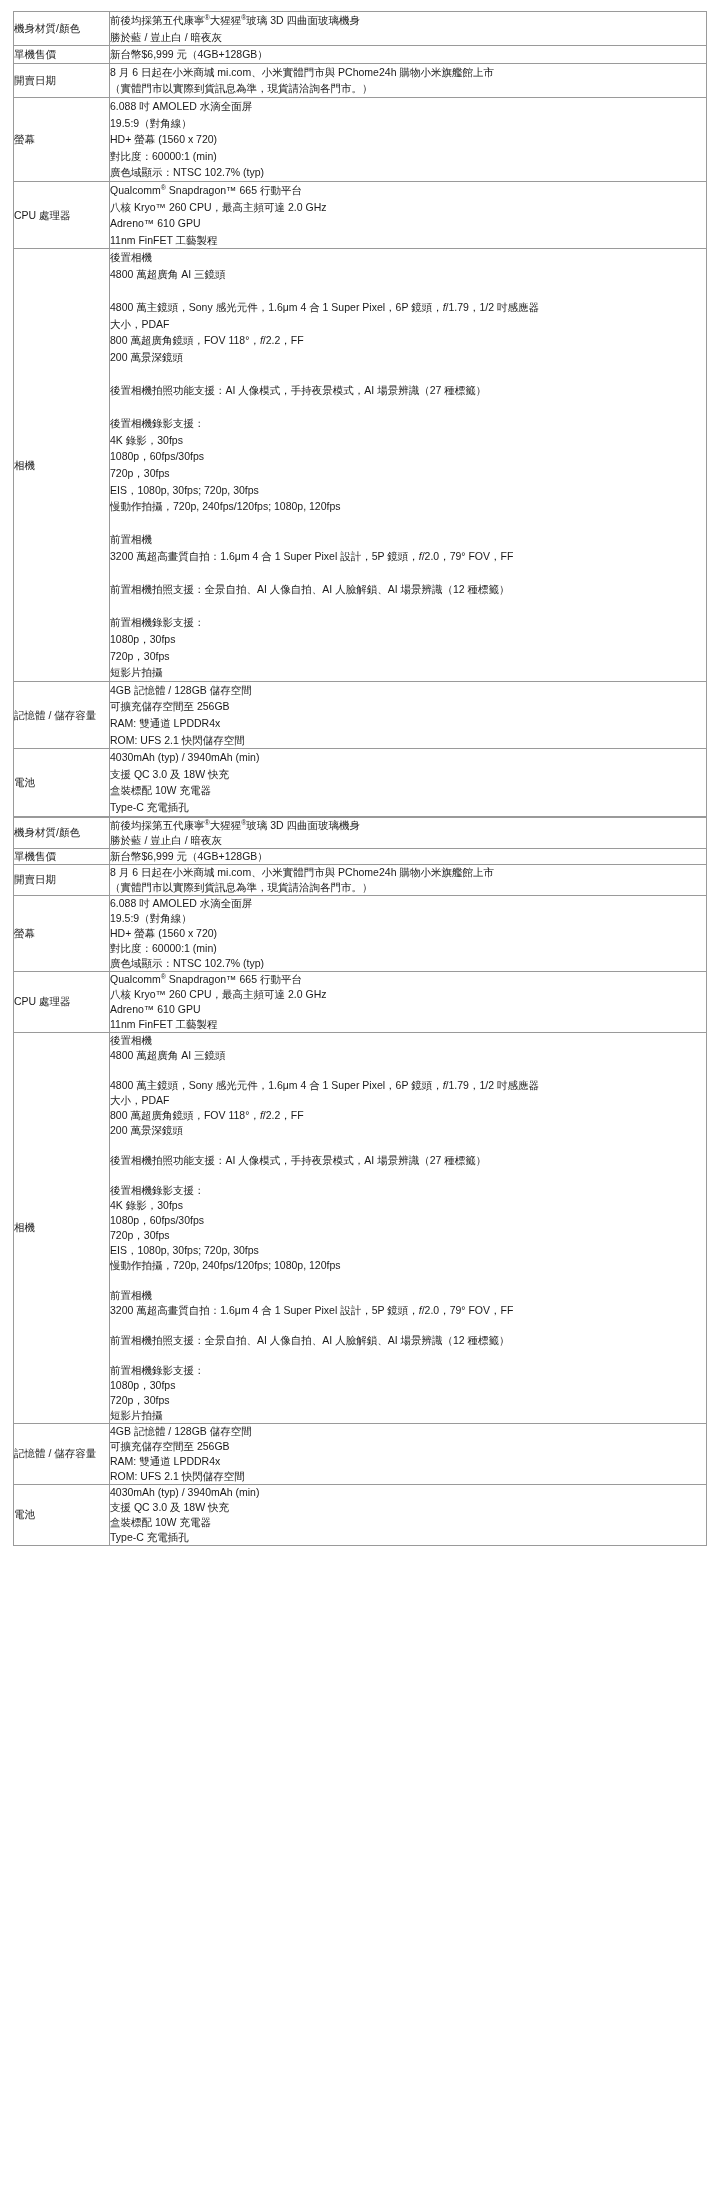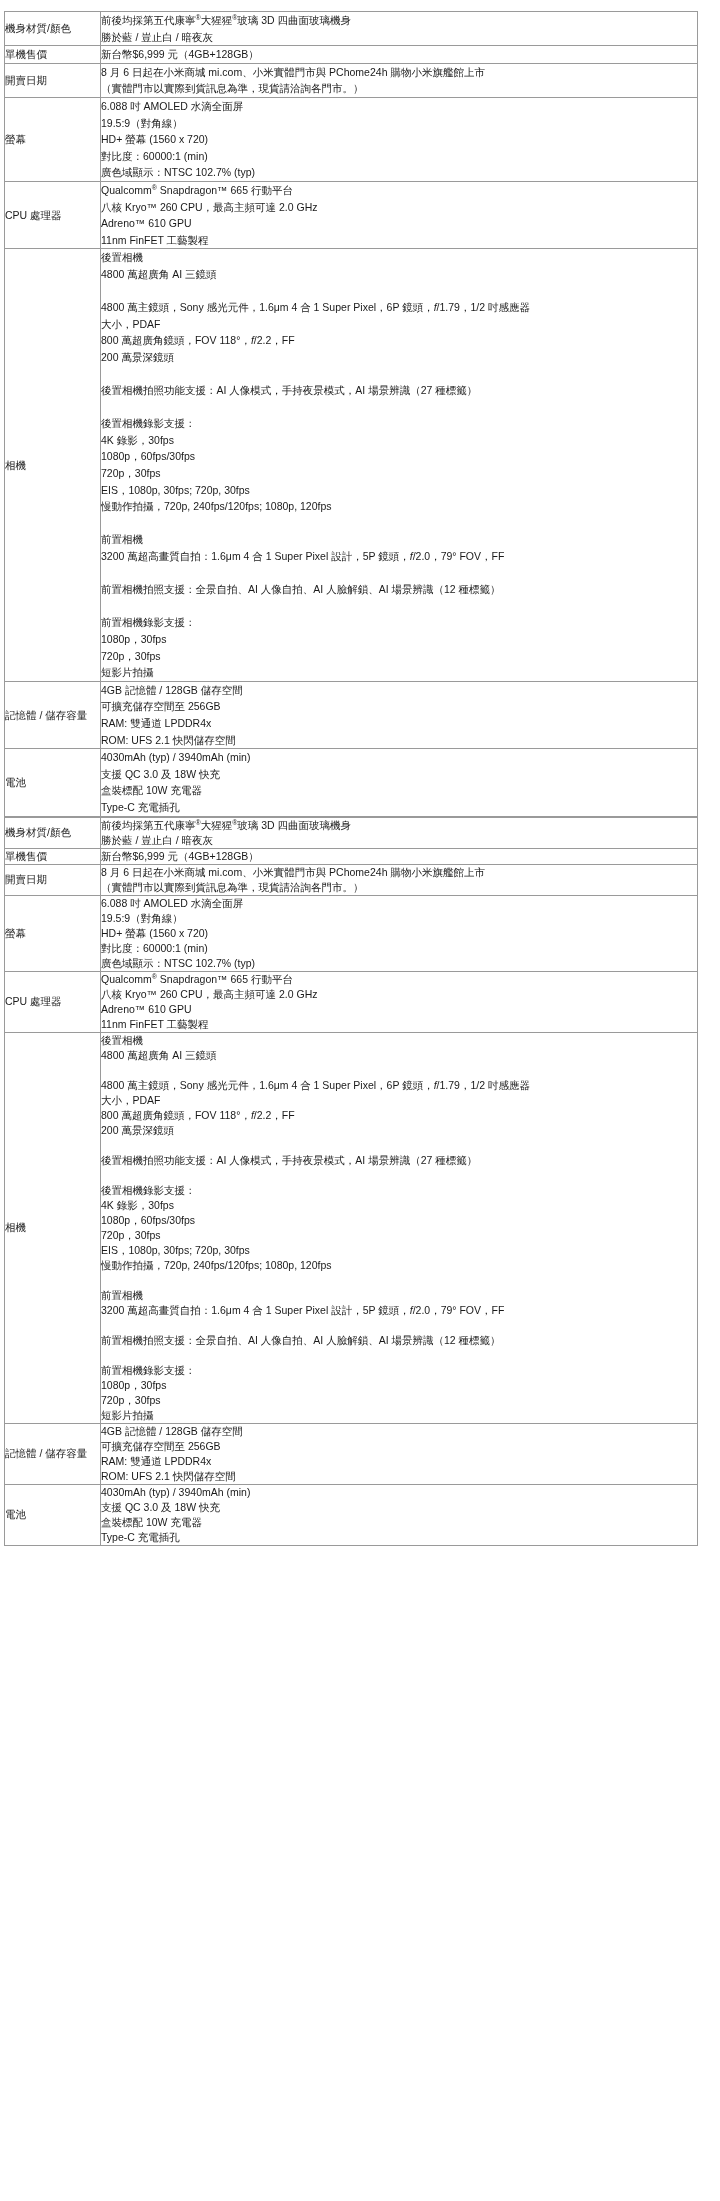--- a/index.html
+++ b/index.html
@@ -11,21 +11,21 @@
   body {
     width: 720px;
     min-height: 2201px;
     font-family: "Liberation Sans", "DejaVu Sans", sans-serif;
     color: #1a1a1a;
     -webkit-font-smoothing: antialiased;
   }
   .page {
     width: 720px;
     box-sizing: border-box;
-    padding: 11px 14px 0 4px;
+    padding: 11px 14px 0 13px;
   }
   table.spec {
     width: 693px;
     border-collapse: collapse;
     table-layout: fixed;
     border: 1px solid #9a9a9a;
   }
   table.spec + table.spec {
     border-top: 0;
   }

